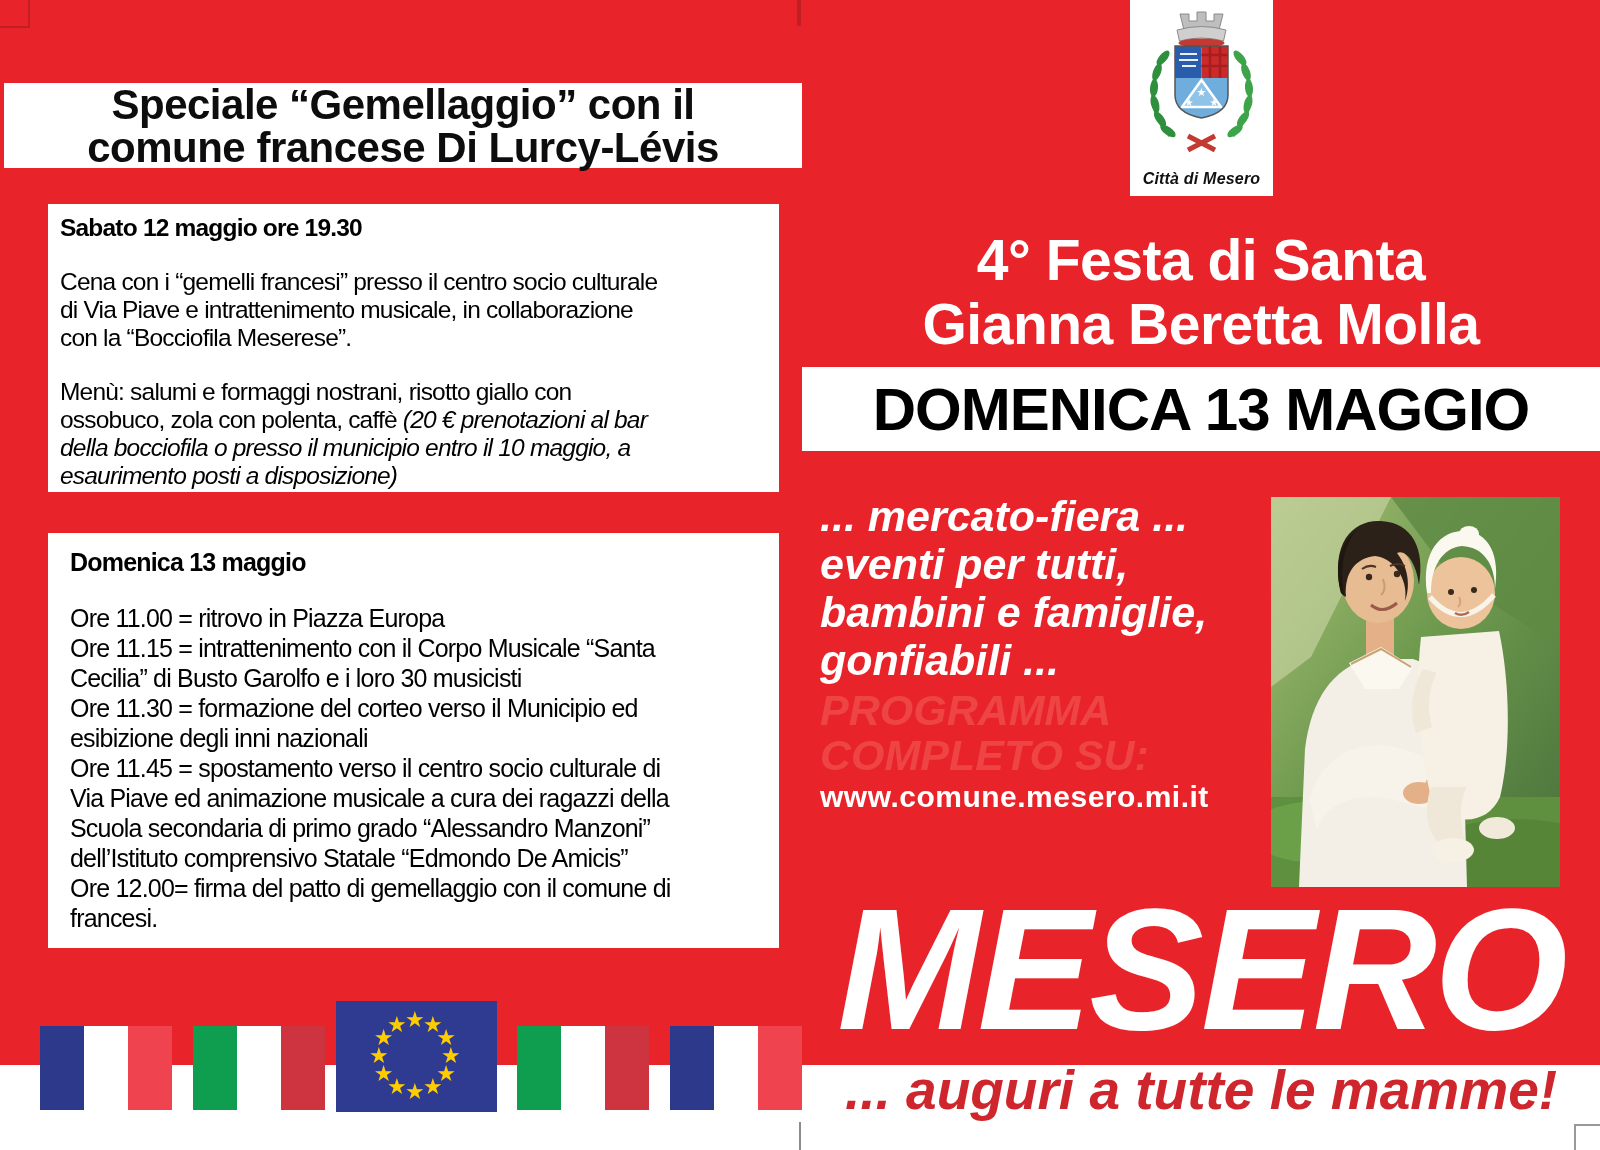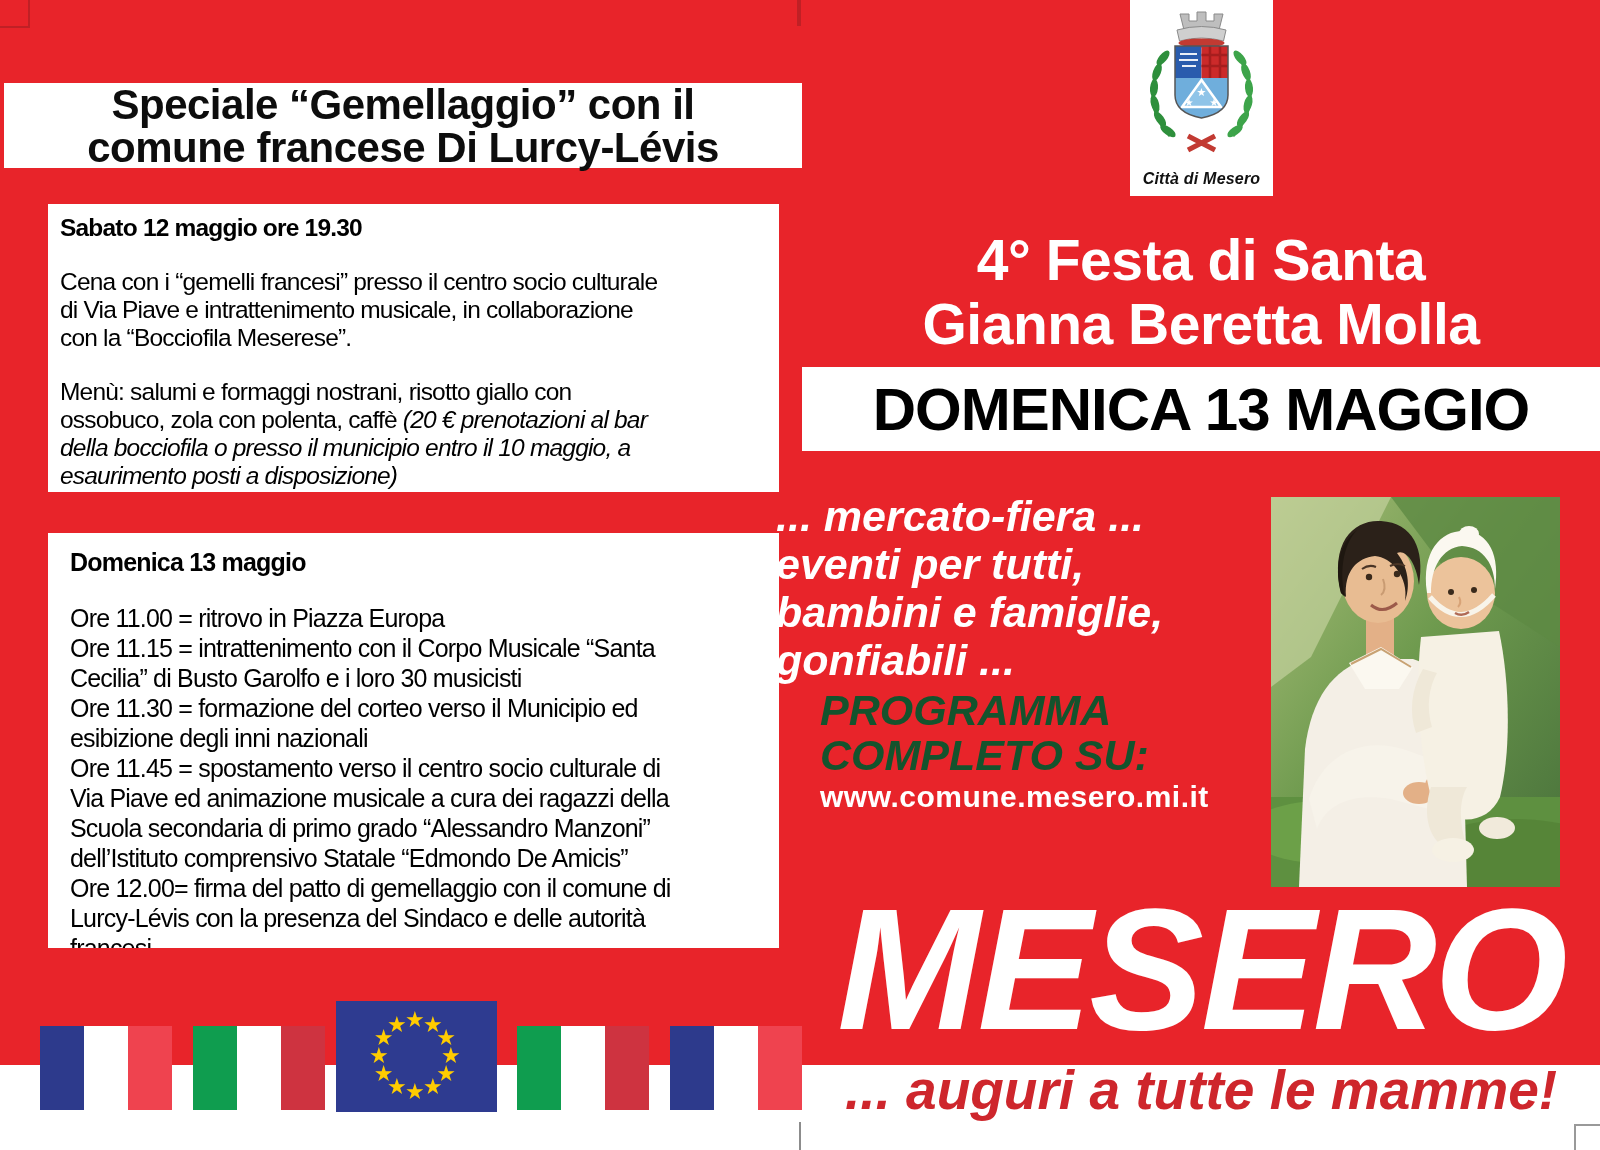--- a/index.html
+++ b/index.html
@@ -36,23 +36,23 @@
   
   .crest-box{position:absolute;left:1130px;top:0;width:143px;height:196px;background:#ffffff;text-align:center;}
   .crest-caption{position:absolute;left:0;bottom:8px;width:100%;font-size:16px;font-weight:bold;color:#111;letter-spacing:0.2px;font-style:italic;}
   .r-title{
     position:absolute;left:802px;top:228px;width:798px;text-align:center;
     color:#ffffff;font-weight:bold;font-size:57px;line-height:64px;letter-spacing:-0.5px;
   }
   .date-bar{position:absolute;left:802px;top:367px;width:798px;height:84px;background:#ffffff;
     display:flex;align-items:center;justify-content:center;}
   .date-text{font-size:60px;font-weight:bold;color:#000;letter-spacing:-1px;white-space:nowrap;}
-  .tagline{position:absolute;left:776px;top:492px;width:460px;color:#fff;font-weight:bold;font-style:italic;
+  .tagline{position:absolute;left:820px;top:492px;width:460px;color:#fff;font-weight:bold;font-style:italic;
     font-size:43px;line-height:48px;white-space:nowrap;}
-  .programma{position:absolute;left:820px;top:688px;color:#14532d;font-weight:bold;font-style:italic;
+  .programma{position:absolute;left:820px;top:688px;color:#ef4444;font-weight:bold;font-style:italic;
     font-size:43px;line-height:45px;white-space:nowrap;}
   .website{position:absolute;left:820px;top:780px;color:#fff;font-weight:bold;font-size:30px;letter-spacing:0.5px;white-space:nowrap;}
   .photo{position:absolute;left:1271px;top:497px;width:289px;height:390px;overflow:hidden;}
   .mesero{position:absolute;left:802px;top:876px;width:798px;text-align:center;color:#ffffff;
     font-weight:bold;font-size:172px;line-height:186px;letter-spacing:-3px;white-space:nowrap;font-style:italic;}
   .auguri{position:absolute;left:802px;top:1060px;width:798px;text-align:center;
     color:var(--auguri-red,#CE262C);font-weight:bold;font-style:italic;font-size:55px;line-height:60px;white-space:nowrap;}
 
   
   .crop-tl{position:absolute;left:-5px;top:-4px;width:31px;height:28px;border:2px solid var(--crop-mark-red,#C02025);}
@@ -90,21 +90,20 @@
     <div class="bl"><span>Ore 11.00 = ritrovo in Piazza Europa</span></div>
     <div class="bl"><span>Ore 11.15 = intrattenimento con il Corpo Musicale “Santa</span></div>
     <div class="bl"><span>Cecilia” di Busto Garolfo e i loro 30 musicisti</span></div>
     <div class="bl"><span>Ore 11.30 = formazione del corteo verso il Municipio ed</span></div>
     <div class="bl"><span>esibizione degli inni nazionali</span></div>
     <div class="bl"><span>Ore 11.45 = spostamento verso il centro socio culturale di</span></div>
     <div class="bl"><span>Via Piave ed animazione musicale a cura dei ragazzi della</span></div>
     <div class="bl"><span>Scuola secondaria di primo grado “Alessandro Manzoni”</span></div>
     <div class="bl"><span>dell’Istituto comprensivo Statale “Edmondo De Amicis”</span></div>
     <div class="bl"><span>Ore 12.00= firma del patto di gemellaggio con il comune di</span></div>
-    <div class="bl"><span>Lurcy-Lévis con la presenza del Sindaco e delle autorità</span></div>
     <div class="bl"><span>francesi.</span></div>
   </div>
 
   <div class="flag" style="left:40px;top:1026px;width:132px;height:84px;">
       <div class="stripe" style="background: rgb(45, 58, 140);"></div>
       <div class="stripe" style="background: rgb(255, 255, 255);"></div>
       <div class="stripe" style="background: rgb(239, 67, 79);"></div>
     </div>
   <div class="flag" style="left:193px;top:1026px;width:132px;height:84px;">
       <div class="stripe" style="background: rgb(15, 157, 79);"></div>

